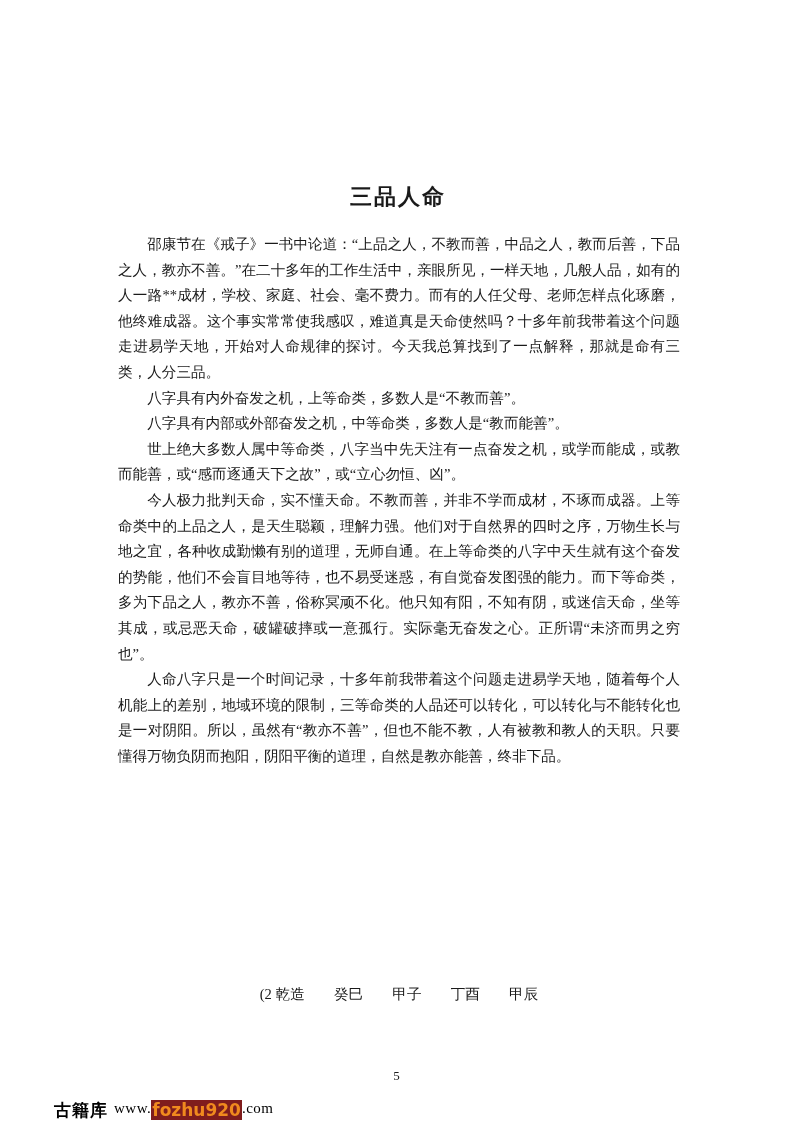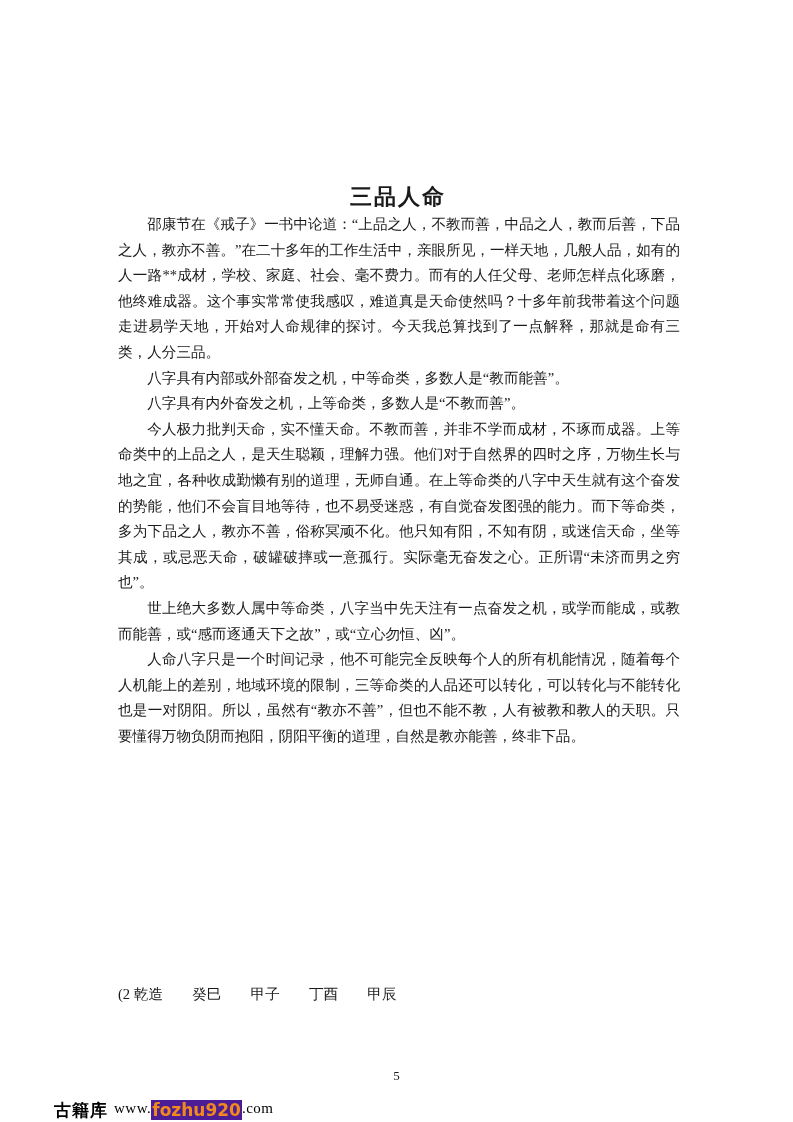--- a/index.html
+++ b/index.html
@@ -34,21 +34,21 @@
   }
   .title-1 {
     position: absolute;
     left: 118px;
     top: 182px;
     width: 560px;
   }
   .body-block {
     position: absolute;
     left: 118px;
-    top: 212px;
+    top: 232px;
     width: 562px;
     font-size: 14.6px;
     line-height: 25.6px;
     text-align: justify;
     text-justify: inter-ideograph;
   }
   .body-block p {
     margin: 0;
     padding: 0;
     text-indent: 2em;
@@ -63,20 +63,21 @@
     position: absolute;
     left: 118px;
     top: 982px;
     width: 562px;
     font-size: 14.6px;
     line-height: 25.6px;
   }
   .after-block .ganzhi {
     display: block;
     white-space: pre;
+    text-align: center;
   }
   .page-number {
     position: absolute;
     left: 0;
     top: 1068px;
     width: 793px;
     text-align: center;
     font-size: 13px;
     font-family: "Liberation Serif", serif;
   }
@@ -102,46 +103,46 @@
     font-size: 15px;
     color: #000000;
     margin-left: 6px;
     font-family: "Liberation Serif", serif;
     letter-spacing: 0.5px;
     display: flex;
     align-items: flex-start;
   }
   .footer-url .plain { white-space: pre; }
   .footer-url .brand {
-    background: #4c1d95;
+    background: #7f1d1d;
     color: #f08a1e;
     font-weight: bold;
     font-size: 17px;
     padding: 0 1px;
     letter-spacing: 0;
     font-family: "DejaVu Sans", sans-serif;
   }
   .footer-url .tail { white-space: pre; }
 </style>
 </head>
 <body>
 
 <div class="page">
 
   <div class="title-1">
     <h1 class="doc-title">三品人命</h1>
   </div>
 
   <div class="body-block">
     <p>邵康节在《戒子》一书中论道：“上品之人，不教而善，中品之人，教而后善，下品之人，教亦不善。”在二十多年的工作生活中，亲眼所见，一样天地，几般人品，如有的人一路**成材，学校、家庭、社会、毫不费力。而有的人任父母、老师怎样点化琢磨，他终难成器。这个事实常常使我感叹，难道真是天命使然吗？十多年前我带着这个问题走进易学天地，开始对人命规律的探讨。今天我总算找到了一点解释，那就是命有三类，人分三品。</p>
+    <p>八字具有内外奋发之机，上等命类，多数人是“不教而善”。</p>
     <p>八字具有内部或外部奋发之机，中等命类，多数人是“教而能善”。</p>
-    <p>八字具有内外奋发之机，上等命类，多数人是“不教而善”。</p>
+    <p>世上绝大多数人属中等命类，八字当中先天注有一点奋发之机，或学而能成，或教而能善，或“感而逐通天下之故”，或“立心勿恒、凶”。</p>
     <p>今人极力批判天命，实不懂天命。不教而善，并非不学而成材，不琢而成器。上等命类中的上品之人，是天生聪颖，理解力强。他们对于自然界的四时之序，万物生长与地之宜，各种收成勤懒有别的道理，无师自通。在上等命类的八字中天生就有这个奋发的势能，他们不会盲目地等待，也不易受迷惑，有自觉奋发图强的能力。而下等命类，多为下品之人，教亦不善，俗称冥顽不化。他只知有阳，不知有阴，或迷信天命，坐等其成，或忌恶天命，破罐破摔或一意孤行。实际毫无奋发之心。正所谓“未济而男之穷也”。</p>
-    <p>世上绝大多数人属中等命类，八字当中先天注有一点奋发之机，或学而能成，或教而能善，或“感而逐通天下之故”，或“立心勿恒、凶”。</p>
-    <p>人命八字只是一个时间记录，他不可能完全反映每个人的所有机能情况，随着每个人机能上的差别，地域环境的限制，三等命类的人品还可以转化，可以转化与不能转化也是一对阴阳。所以，虽然有“教亦不善”，但也不能不教，人有被教和教人的天职。只要懂得万物负阴而抱阳，阴阳平衡的道理，自然是教亦能善，终非下品。</p>
+    <p>人命八字只是一个时间记录，十多年前我带着这个问题走进易学天地，随着每个人机能上的差别，地域环境的限制，三等命类的人品还可以转化，可以转化与不能转化也是一对阴阳。所以，虽然有“教亦不善”，但也不能不教，人有被教和教人的天职。只要懂得万物负阴而抱阳，阴阳平衡的道理，自然是教亦能善，终非下品。</p>
   </div>
 
 
   <div class="after-block">
     <span class="ganzhi">(2 乾造　　癸巳　　甲子　　丁酉　　甲辰</span>
   </div>
 
   <div class="page-number">5</div>
 
   <div class="footer-bar">

